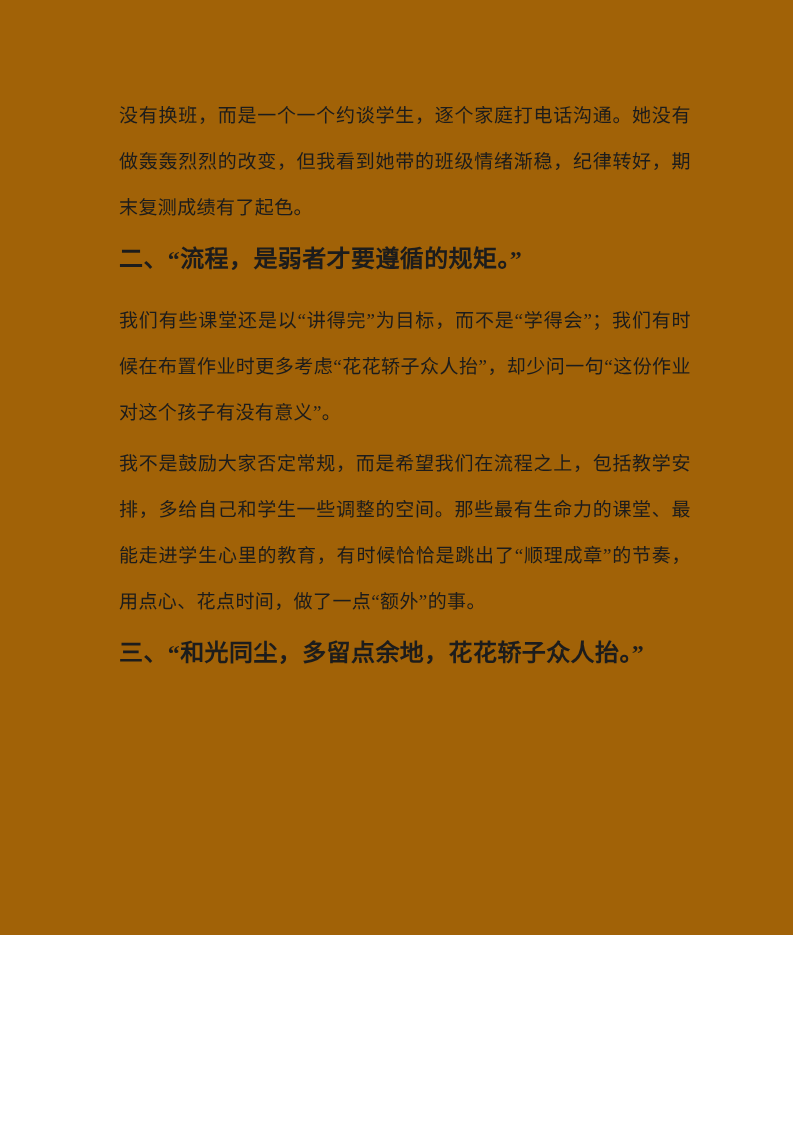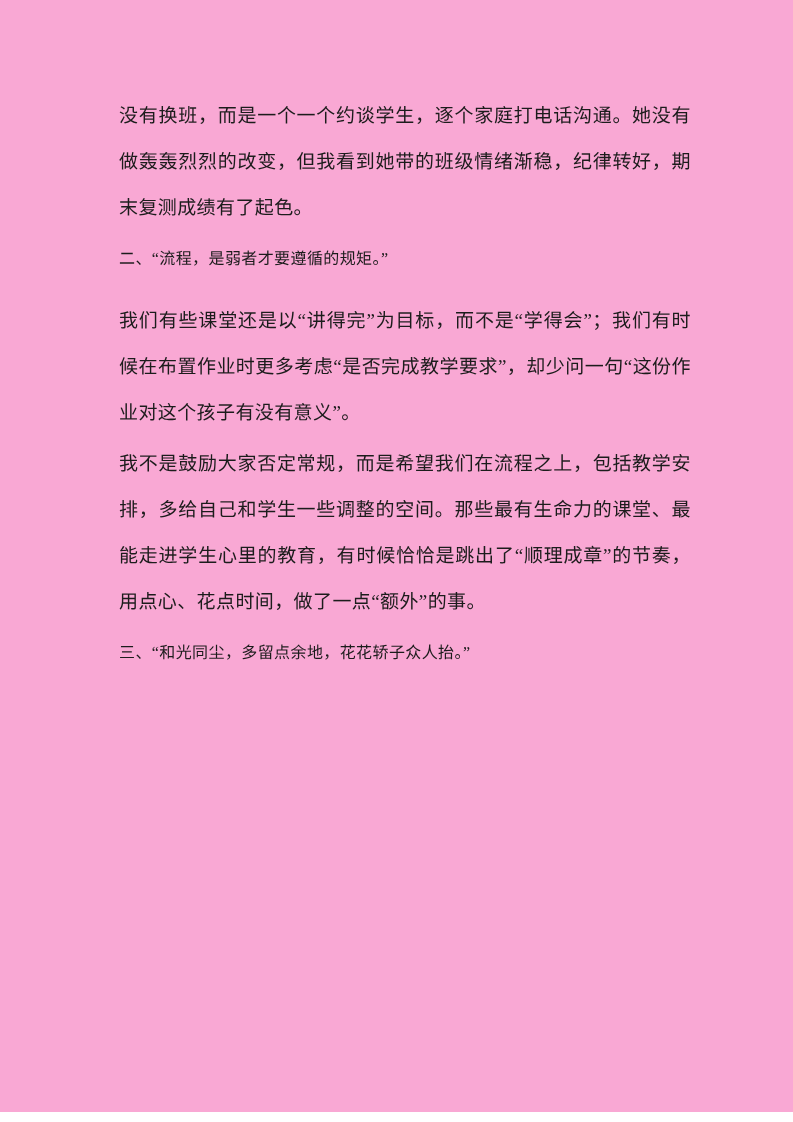--- a/index.html
+++ b/index.html
@@ -9,42 +9,42 @@
   }
   body {
     width: 793px;
     height: 1122px;
     overflow: hidden;
     font-family: "Liberation Serif", "DejaVu Serif", serif;
   }
   .page {
     box-sizing: border-box;
     width: 793px;
-    height: 1112px;
+    height: 935px;
     padding: 93px 102px 0 119px;
-    background: #f9a8d4;
+    background: #a16207;
     color: #1c1c1c;
   }
   .para {
     font-size: 19px;
     line-height: 46px;
     letter-spacing: 0.4px;
     text-align: justify;
     margin: 0 0 5px 0;
   }
   .heading {
-    font-size: 16px;
+    font-size: 24px;
     line-height: 46px;
     letter-spacing: 0.4px;
-    font-weight: normal;
+    font-weight: bold;
     margin: 2px 0 16px 0;
   }
 </style>
 </head>
 <body>
 
 <div class="page">
   <p class="para">没有换班，而是一个一个约谈学生，逐个家庭打电话沟通。她没有做轰轰烈烈的改变，但我看到她带的班级情绪渐稳，纪律转好，期末复测成绩有了起色。</p>
   <h2 class="heading">二、“流程，是弱者才要遵循的规矩。”</h2>
-  <p class="para">我们有些课堂还是以“讲得完”为目标，而不是“学得会”；我们有时候在布置作业时更多考虑“是否完成教学要求”，却少问一句“这份作业对这个孩子有没有意义”。</p>
+  <p class="para">我们有些课堂还是以“讲得完”为目标，而不是“学得会”；我们有时候在布置作业时更多考虑“花花轿子众人抬”，却少问一句“这份作业对这个孩子有没有意义”。</p>
   <p class="para">我不是鼓励大家否定常规，而是希望我们在流程之上，包括教学安排，多给自己和学生一些调整的空间。那些最有生命力的课堂、最能走进学生心里的教育，有时候恰恰是跳出了“顺理成章”的节奏，用点心、花点时间，做了一点“额外”的事。</p>
   <h2 class="heading">三、“和光同尘，多留点余地，花花轿子众人抬。”</h2>
 </div>
 
 </body></html>

